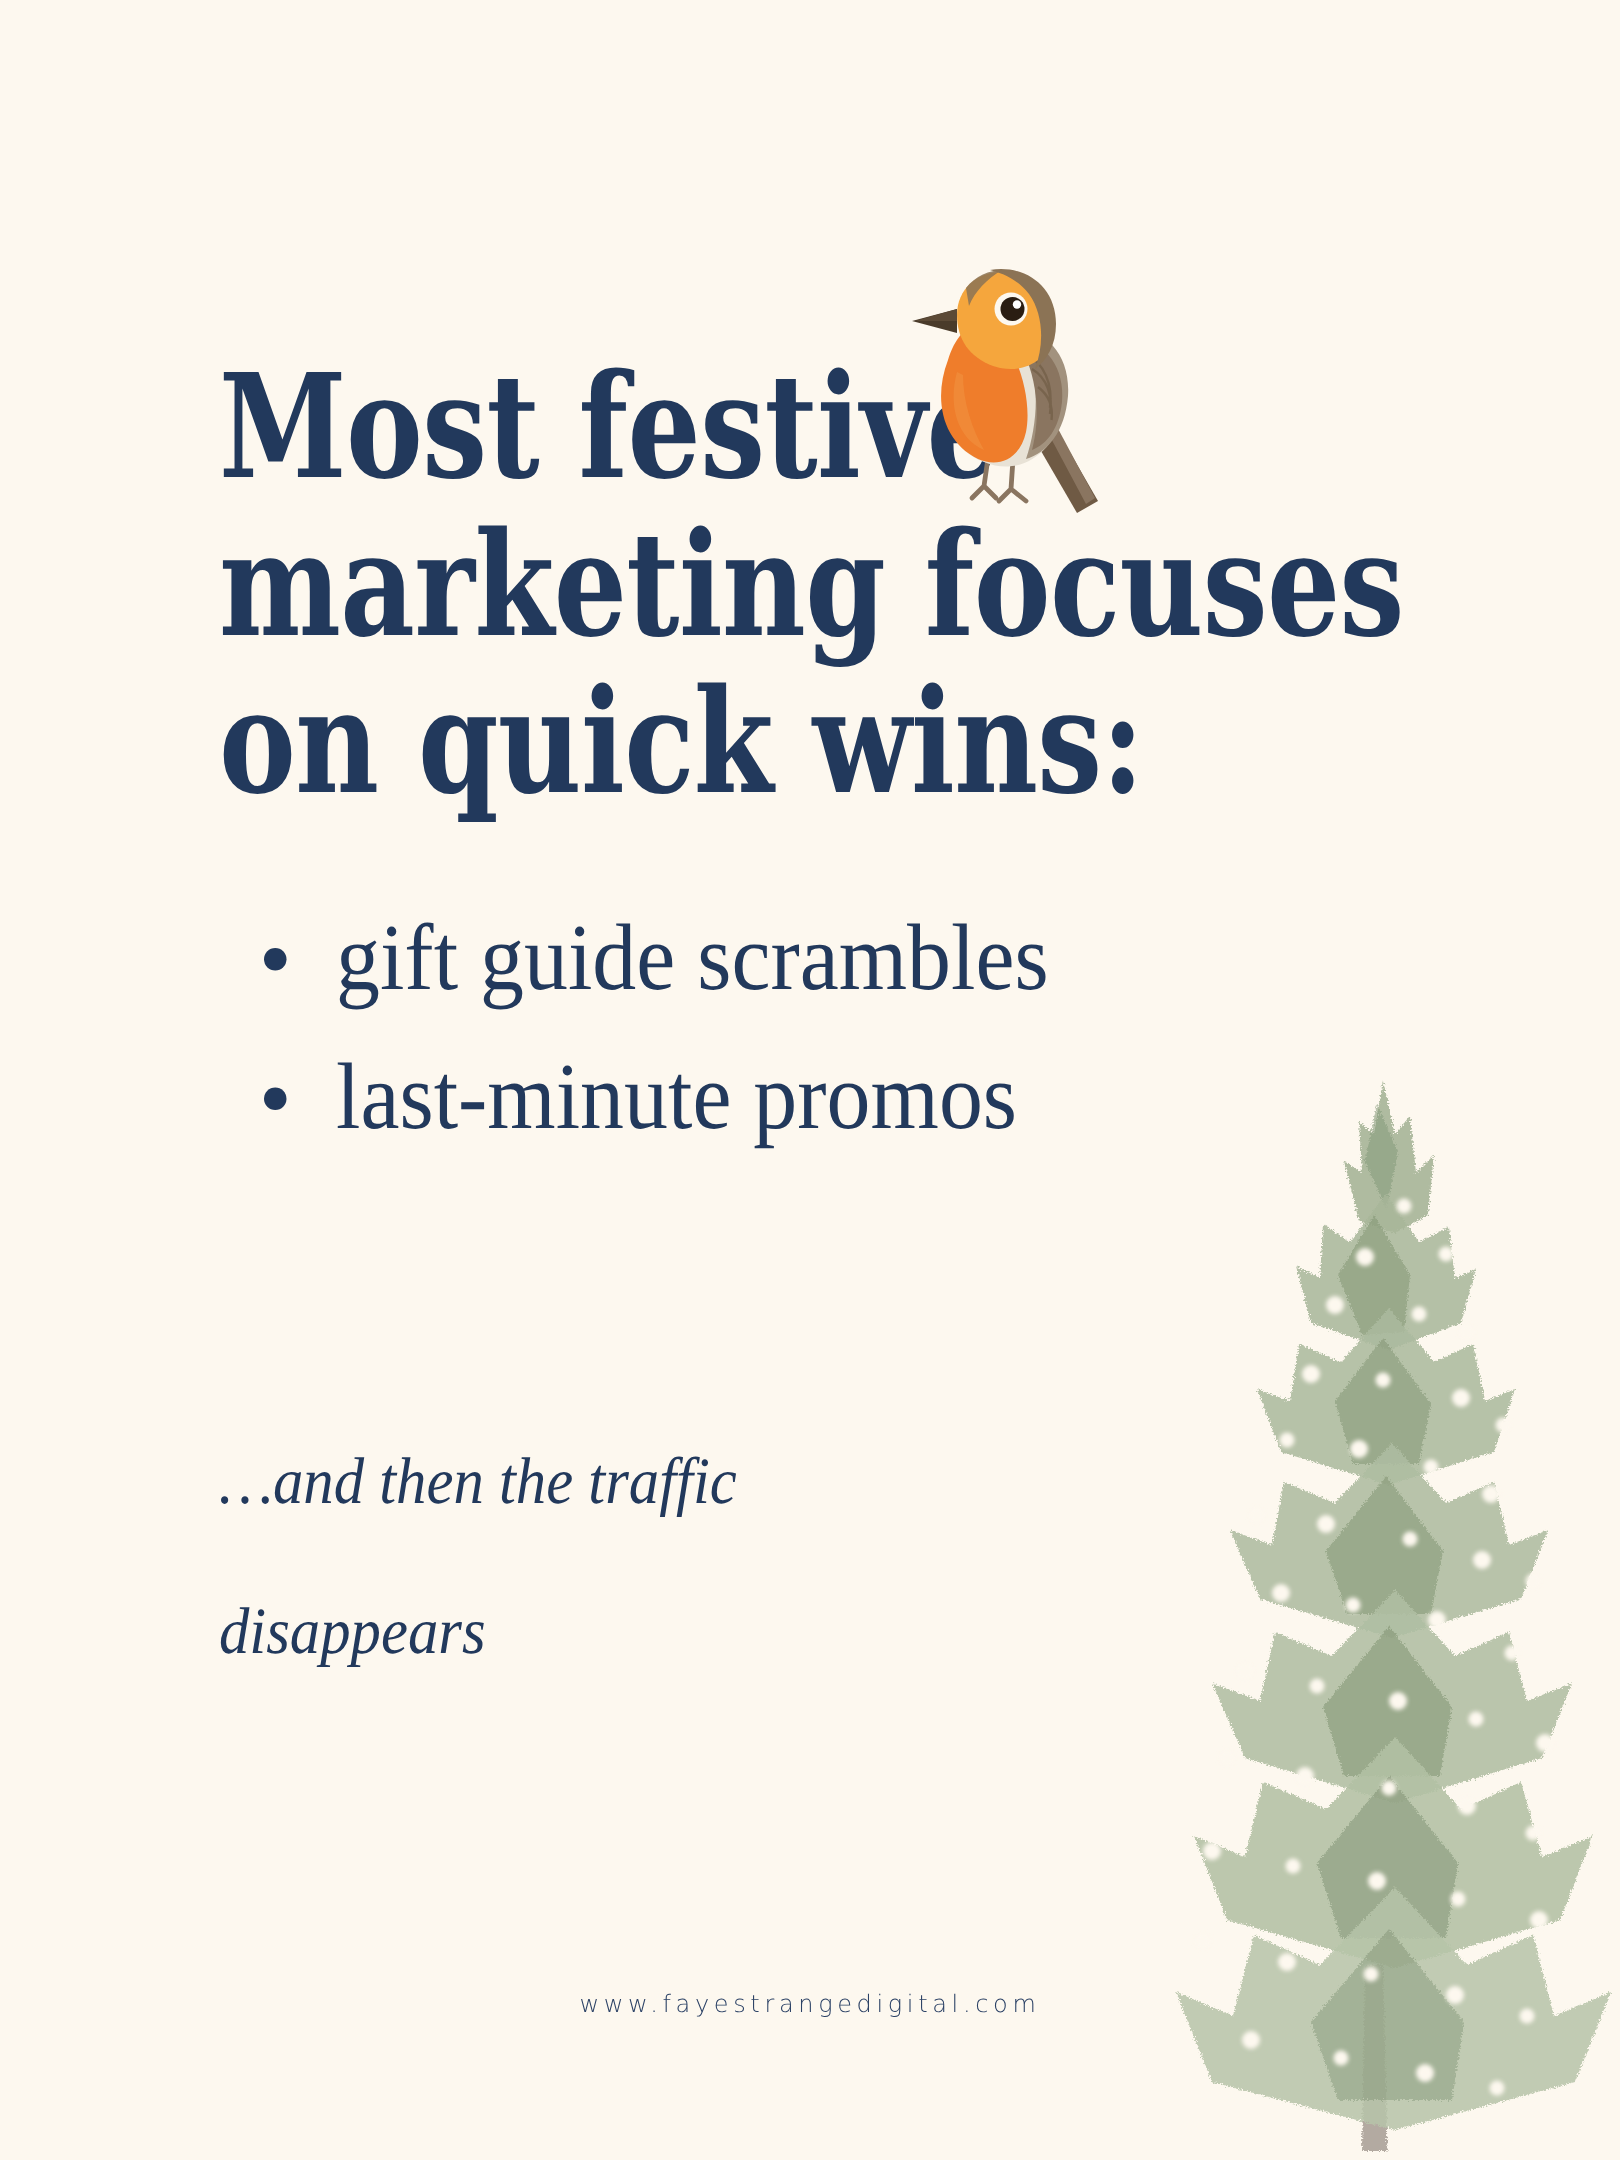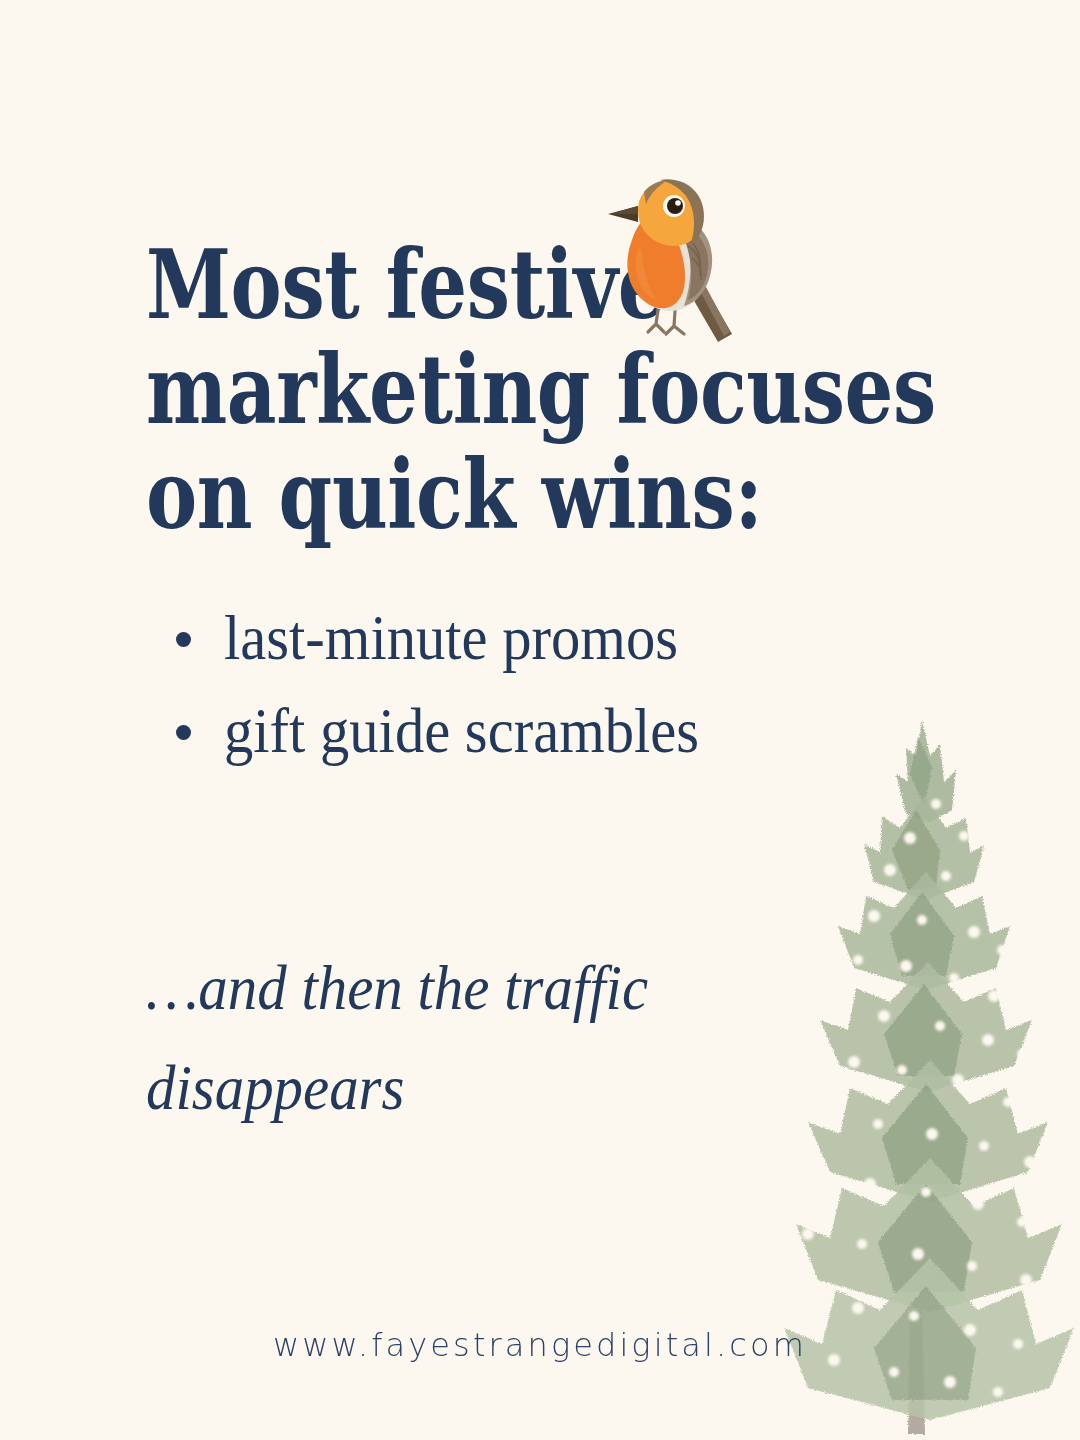--- a/index.html
+++ b/index.html
@@ -108,21 +108,21 @@
   .closing {
     position: absolute;
     left: 146px;
     top: 938px;
     width: 720px;
     z-index: 3;
     color: #22395c;
     font-family: "Liberation Serif", serif;
     font-style: italic;
     font-weight: 400;
-    font-size: 64px;
+    font-size: 44px;
     line-height: 100px;
   }
   .closing .cl-line {
     display: block;
     height: 100px;
     white-space: nowrap;
     transform: scaleX(0.92);
     transform-origin: left center;
   }
 
@@ -130,21 +130,21 @@
   .footer-url {
     position: absolute;
     left: 0;
     top: 1326px;
     width: 1080px;
     z-index: 5;
     text-align: center;
     color: #2c4266;
     font-family: "DejaVu Sans", "Liberation Sans", sans-serif;
     font-weight: 300;
-    font-size: 32px;
+    font-size: 16px;
     letter-spacing: 3.1px;
   }
 </style>
 </head>
 <body>
 
 <div class="canvas">
 
   <div class="tree-art">
     <svg viewBox="0 0 420 730" width="420" height="730" xmlns="http://www.w3.org/2000/svg">
@@ -298,25 +298,25 @@
 
       <circle cx="76" cy="30" r="11" fill="#fdf8ef"></circle>
       <circle cx="77" cy="30" r="8" fill="#2a1d12"></circle>
       <circle cx="80" cy="27" r="2.8" fill="#ffffff"></circle>
     </svg>
   </div>
 
   <ul class="bullet-list">
     <li class="bullet-item">
       <span class="dot"></span>
-      <span class="btext">last-minute promos</span>
+      <span class="btext">gift guide scrambles</span>
     </li>
     <li class="bullet-item">
       <span class="dot"></span>
-      <span class="btext">gift guide scrambles</span>
+      <span class="btext">last-minute promos</span>
     </li>
   </ul>
 
   <div class="closing">
     <span class="cl-line">…and then the traffic</span>
     <span class="cl-line">disappears</span>
   </div>
 
   <div class="footer-url">www.fayestrangedigital.com</div>
 

